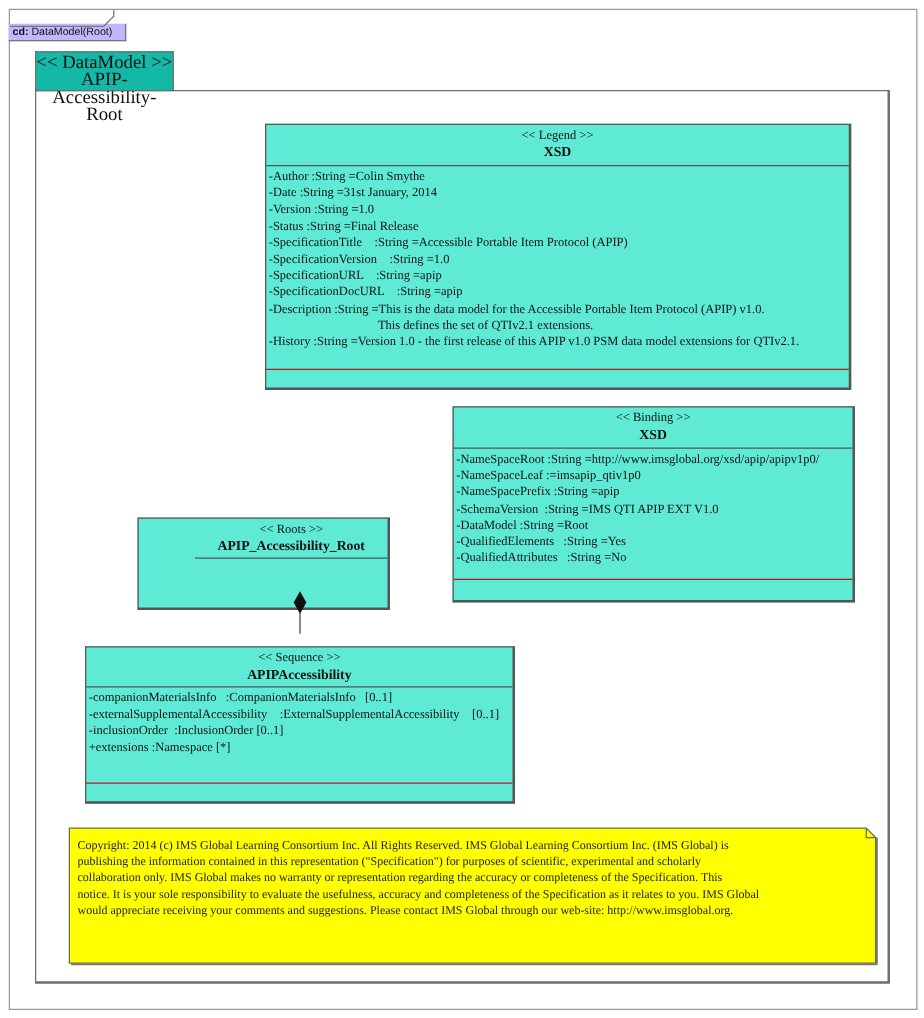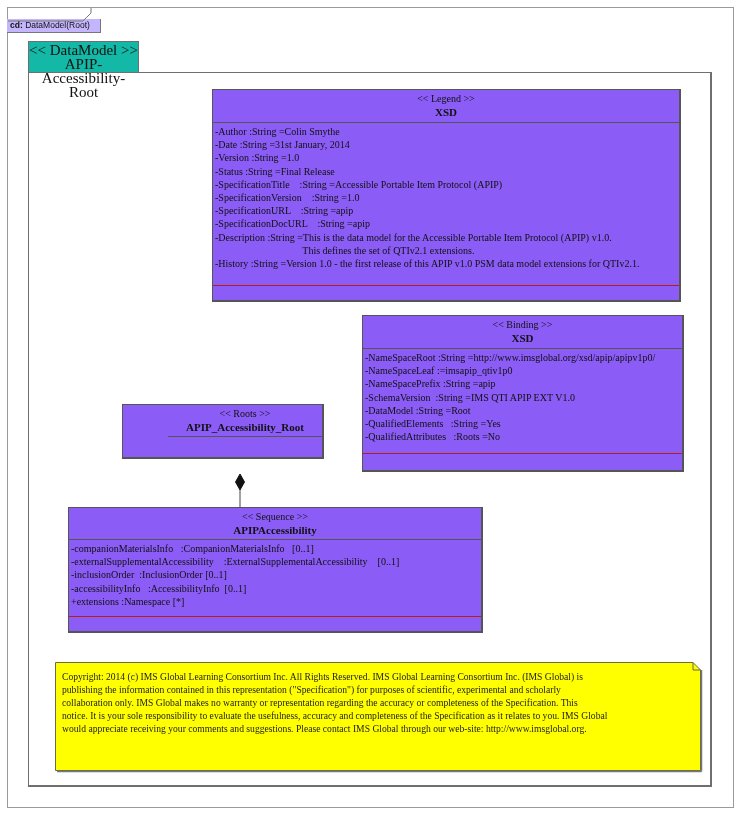--- a/index.html
+++ b/index.html
@@ -16,40 +16,40 @@
   #frame-tab .kw { font-weight: bold; }
 
   
   #pkg-tab { left: 28px; top: 41px; width: 111px; height: 32px; border: 1px solid #6f6f6f; border-bottom: none;
     font-size: 15px; text-align: center; line-height: 14px; padding-top: 1px; background: #14b8a6; }
   #pkg-body { left: 28px; top: 72px; width: 684px; height: 715px; border: 1px solid #6f6f6f;
     border-right: 2px solid #6f6f6f; border-bottom: 2px solid #6f6f6f; }
 
   
   .cls { position: absolute; box-sizing: border-box; border: 1px solid #555;
-    border-right: 2px solid #555; border-bottom: 2px solid #555; background: #8b5cf6; }
+    border-right: 2px solid #555; border-bottom: 2px solid #555; background: #5eead4; margin-top: 10px; }
   .cls .hdr { text-align: center; border-bottom: 1px solid #555; box-sizing: border-box; }
   .cls .stereo { font-size: 10px; line-height: 13px; padding-top: 2px; }
   .cls .name { font-size: 11px; font-weight: bold; line-height: 15px; }
   .cls .attrs { border-bottom: 1px solid #b91c1c; box-sizing: border-box; padding: 2px 0 0 2px; }
   .cls .attr { font-size: 10px; line-height: 13.2px; white-space: pre; }
 
   #legend { left: 212px; top: 89px; width: 469px; height: 213px; }
   #legend .hdr { height: 33px; }
   #legend .attrs { height: 163px; }
 
   #binding { left: 362px; top: 315px; width: 322px; height: 157px; }
   #binding .hdr { height: 33px; }
   #binding .attrs { height: 105px; }
 
-  #roots { left: 122px; top: 404px; width: 202px; height: 55px; padding-left: 45px; }
+  #roots { left: 110px; top: 404px; width: 202px; height: 74px; padding-left: 45px; }
   #roots .hdr { height: 32px; }
   #roots .attrs { height: 20px; }
 
-  #sequence { left: 68px; top: 507px; width: 415px; height: 126px; }
+  #sequence { left: 68px; top: 507px; width: 344px; height: 126px; }
   #sequence .hdr { height: 32px; }
   #sequence .attrs { height: 77px; }
 
   
   #connector { left: 0; top: 0; width: 739px; height: 814px; pointer-events: none; }
   #note-text { left: 62px; top: 670px; width: 620px; font-size: 9.6px; line-height: 13.1px; color: #222; }
   #note-text .line { white-space: nowrap; }
 </style>
 </head>
 <body>
@@ -92,21 +92,21 @@
     <div class="stereo">&lt;&lt; Binding  &gt;&gt;</div>
     <div class="name">XSD</div>
   </div>
   <div class="attrs">
     <div class="attr">-NameSpaceRoot :String =http://www.imsglobal.org/xsd/apip/apipv1p0/</div>
     <div class="attr">-NameSpaceLeaf :=imsapip_qtiv1p0</div>
     <div class="attr">-NameSpacePrefix :String =apip</div>
     <div class="attr">-SchemaVersion  :String =IMS QTI APIP EXT V1.0</div>
     <div class="attr">-DataModel :String =Root</div>
     <div class="attr">-QualifiedElements   :String =Yes</div>
-    <div class="attr">-QualifiedAttributes   :Roots =No</div>
+    <div class="attr">-QualifiedAttributes   :String =No</div>
   </div>
   <div></div>
 </div>
 
 <div id="roots" class="cls">
   <div class="hdr">
     <div class="stereo">&lt;&lt; Roots &gt;&gt;</div>
     <div class="name">APIP_Accessibility_Root</div>
   </div>
   <div></div>
@@ -114,21 +114,20 @@
 
 <div id="sequence" class="cls">
   <div class="hdr">
     <div class="stereo">&lt;&lt; Sequence &gt;&gt;</div>
     <div class="name">APIPAccessibility</div>
   </div>
   <div class="attrs">
     <div class="attr">-companionMaterialsInfo   :CompanionMaterialsInfo   [0..1]</div>
     <div class="attr">-externalSupplementalAccessibility    :ExternalSupplementalAccessibility    [0..1]</div>
     <div class="attr">-inclusionOrder  :InclusionOrder [0..1]</div>
-    <div class="attr">-accessibilityInfo   :AccessibilityInfo  [0..1]</div>
     <div class="attr">+extensions :Namespace [*]</div>
   </div>
   <div></div>
 </div>
 
 <svg id="connector" class="abs" width="739" height="814">
   <path d="M8 21 L83 21 L91 13 L91 8" fill="none" stroke="#777" stroke-width="1"></path>
   <line x1="240" y1="490" x2="240" y2="507" stroke="#444" stroke-width="1"></line>
   <polygon points="240,474 244.5,482 240,490 235.5,482" fill="#111" stroke="#111" stroke-width="1"></polygon>
   <g>

